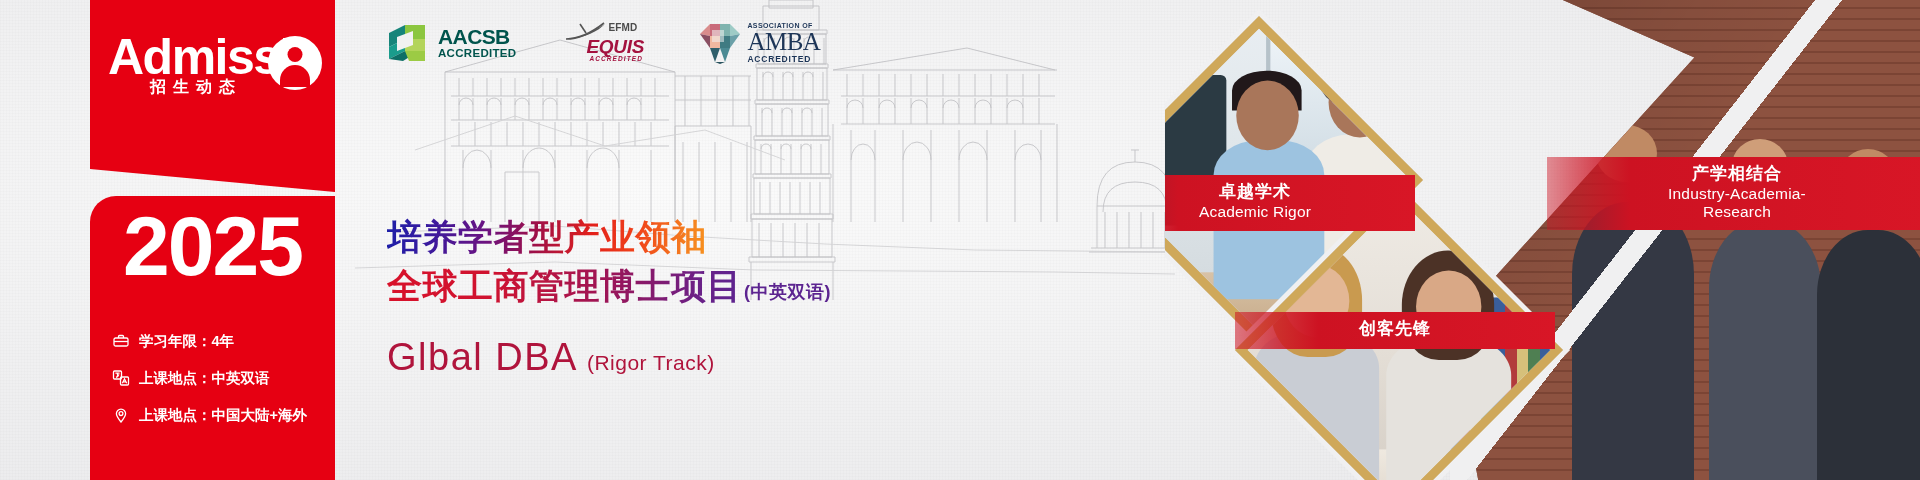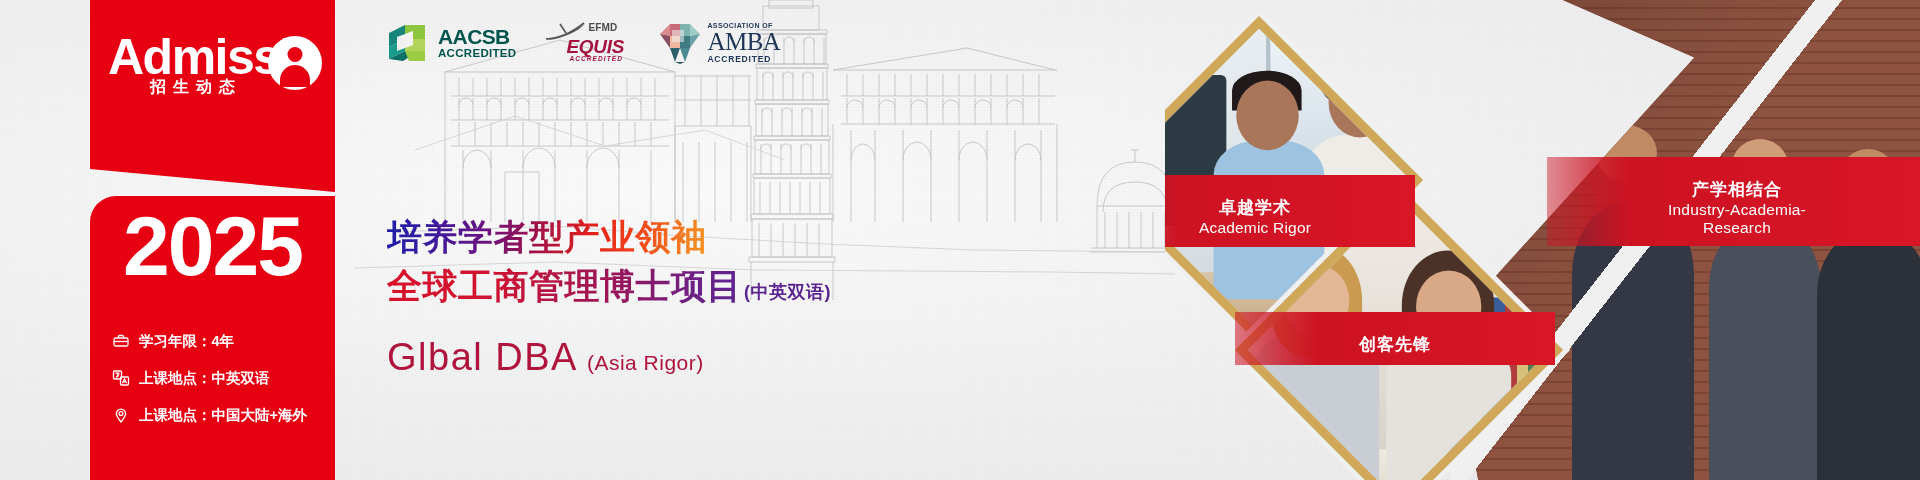--- a/index.html
+++ b/index.html
@@ -101,21 +101,21 @@
   .info-ico svg { display:block; width:18px; height:18px; }
 
   
   .center {
     position: absolute; left: 335px; top: 0; width: 830px; height: 480px;
   }
 
   
   .accred {
     position: absolute; left: 50px; top: 20px;
-    display: flex; align-items: center; gap: 28px;
+    display: flex; align-items: center; gap: 48px;
   }
   .logo-aacsb { display: flex; align-items: center; gap: 9px; }
   .aacsb-mark { width: 44px; height: 44px; position: relative; transform: rotate(0deg); }
   .aacsb-txt .l1 {
     font-size: 21px; font-weight: 700; color: #00544d; letter-spacing: -.6px;
     line-height: 21px;
   }
   .aacsb-txt .l2 {
     font-size: 11.5px; font-weight: 700; color: #00544d; letter-spacing: .3px;
     line-height: 13px;
@@ -344,21 +344,20 @@
   .label {
     position: absolute; z-index: 30;
     color: #fff; text-align: center;
     padding: 7px 22px 9px;
     line-height: 1.22;
     background: linear-gradient(90deg, rgba(205,18,34,.55) 0%, #cd1222 26%, #d81626 100%);
   }
   .label .cn {
     font-size: 17px; font-weight: 700; letter-spacing: 1px;
     font-family: Liberation Sans, sans-serif;
-    margin-top: 16px;
   }
   .label .en {
     font-size: 15.5px; font-weight: 400; letter-spacing: .2px;
     font-family: "Liberation Sans", sans-serif;
   }
 
   .label-1 { left: -70px; top: 175px; width: 320px; }
   .label-2 { left: 70px; top: 312px; width: 320px; }
   .label-3 {
     left: 382px; top: 157px; width: 380px;
@@ -532,21 +531,21 @@
     </div>
 
     <div class="headline">
       <div class="hl-1">培养学者型产业领袖</div>
       <div class="hl-2">
         <span class="hl-2-main">全球工商管理博士项目</span>
         <span class="hl-2-sub">(中英双语)</span>
       </div>
       <div class="hl-3">
         <span class="hl-3-main">Glbal DBA</span>
-        <span class="hl-3-sub">(Asia Rigor)</span>
+        <span class="hl-3-sub">(Rigor Track)</span>
       </div>
     </div>
   </div>
 
   <div class="right">
 
     <div class="photo-brick"></div>
     <div class="photo-brick-people">
       <div class="pb-fig" style="left:26%;width:26%;height:58%;background:#343844;"></div>
       <div class="pb-head" style="left:31%;top:26%;width:13%;height:12%;background:#c08a64;"></div>

